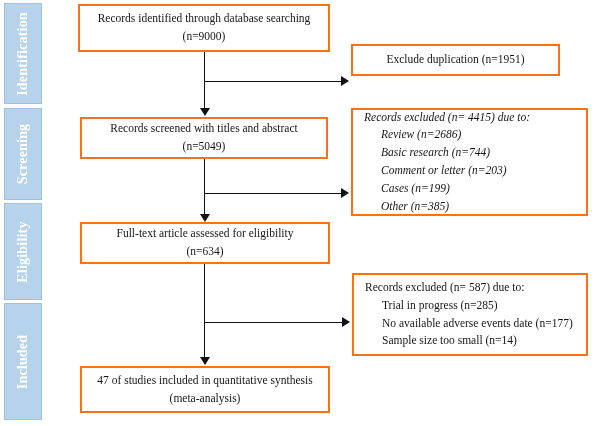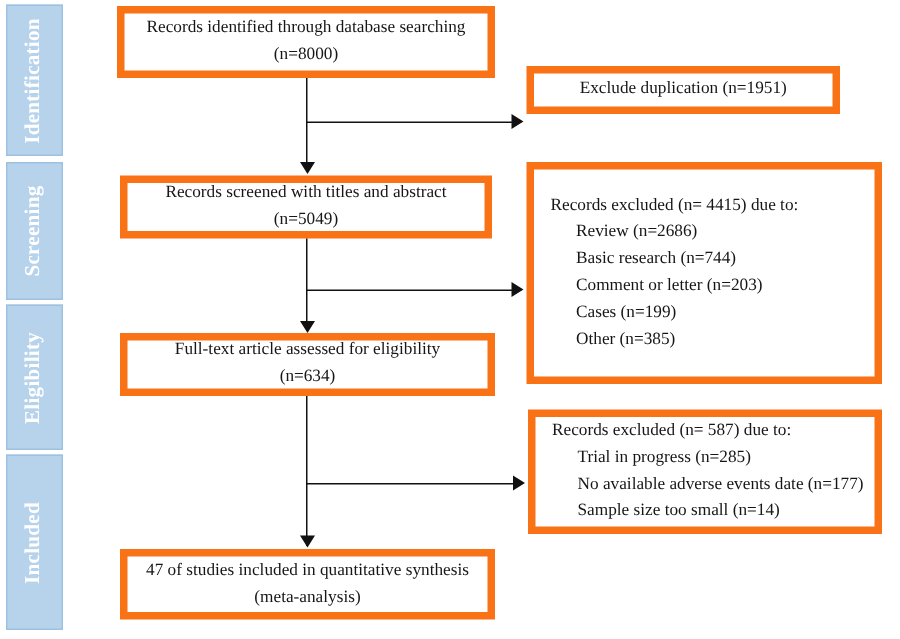--- a/index.html
+++ b/index.html
@@ -37,21 +37,21 @@
     font-size: 14px;
     letter-spacing: 0.2px;
     font-family: "Liberation Serif", "DejaVu Serif", serif;
   }
 
   
   .node {
     position: absolute;
     box-sizing: border-box;
     background: #ffffff;
-    border: 5px solid #f97316;
+    border: 2px solid #f97316;
     display: flex;
     flex-direction: column;
     align-items: center;
     justify-content: center;
     color: #161616;
     font-size: 11.5px;
     line-height: 1.55;
   }
   .node .line { display: block; text-align: center; white-space: nowrap; }
 
@@ -105,21 +105,21 @@
   </div>
   <div class="phase" style="top:203px; height:97px;">
     <span class="phase-label">Eligibility</span>
   </div>
   <div class="phase" style="top:303px; height:117px;">
     <span class="phase-label">Included</span>
   </div>
 
   <div class="node" style="left:78px; top:4px; width:252px; height:48px;">
     <span class="line">Records identified through database searching</span>
-    <span class="line">(n=8000)</span>
+    <span class="line">(n=9000)</span>
   </div>
 
   <div class="node" style="left:80px; top:117px; width:248px; height:42px;">
     <span class="line">Records screened with titles and abstract</span>
     <span class="line">(n=5049)</span>
   </div>
 
   <div class="node" style="left:80px; top:222px; width:250px; height:42px;">
     <span class="line">Full-text article assessed for eligibility</span>
     <span class="line">(n=634)</span>
@@ -127,21 +127,21 @@
 
   <div class="node" style="left:80px; top:366px; width:250px; height:47px;">
     <span class="line">47 of studies included in quantitative synthesis</span>
     <span class="line">(meta-analysis)</span>
   </div>
 
   <div class="node" style="left:351px; top:44px; width:209px; height:32px;">
     <span class="line">Exclude duplication (n=1951)</span>
   </div>
 
-  <div class="node list" style="left:351px; top:108px; width:237px; height:148px;">
+  <div class="node list" style="left:351px; top:108px; width:237px; height:108px;font-style:italic;">
     <span class="line">Records excluded (n= 4415) due to:</span>
     <span class="line sub">Review (n=2686)</span>
     <span class="line sub">Basic research (n=744)</span>
     <span class="line sub">Comment or letter (n=203)</span>
     <span class="line sub">Cases (n=199)</span>
     <span class="line sub">Other (n=385)</span>
   </div>
 
   <div class="node list" style="left:352px; top:273px; width:236px; height:83px;">
     <span class="line">Records excluded (n= 587) due to:</span>

